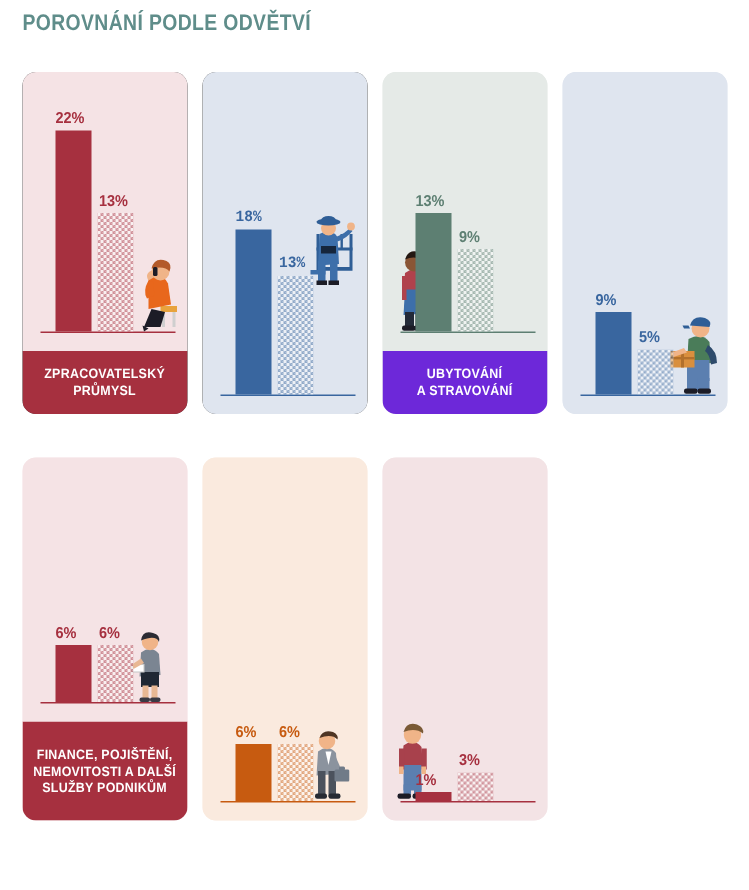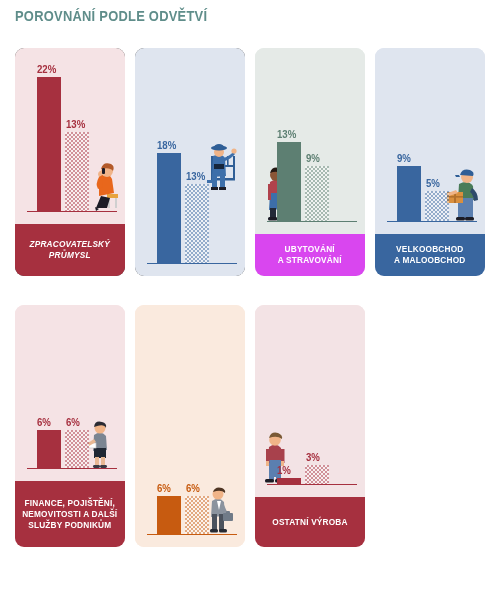--- a/index.html
+++ b/index.html
@@ -126,28 +126,28 @@
         <path d="M12 17 q-3 -5 3 -7 l2 4z" fill="#f0b488"></path>
         <rect x="15" y="8" width="3" height="6" rx="1" fill="#1c1c26"></rect>
         <path d="M8 47 l4 2 -3 2z" fill="#1c1c26"></path>
       </svg>
           </div>
           <div class="bar solid" style="left: 22px; bottom: 13px; height: 134px; background: rgb(166, 48, 63);"></div>
           <div class="bar hatch" style="left: 50px; bottom: 13px; height: 79px; background-image: linear-gradient(45deg, rgb(166, 48, 63) 25%, transparent 25%, transparent 75%, rgb(166, 48, 63) 75%), linear-gradient(45deg, rgb(166, 48, 63) 25%, transparent 25%, transparent 75%, rgb(166, 48, 63) 75%); background-size: 4px 4px; background-position: 0px 0px, 2px 2px; opacity: 0.45;"></div>
           <div class="bar-label" style="left: 22px; bottom: 149px; color: rgb(166, 48, 63);">22%</div>
           <div class="bar-label" style="left: 51px; bottom: 94px; color: rgb(166, 48, 63);">13%</div>
         </div>
-        <div class="card-footer" style="background: rgb(166, 48, 63); height: 52px; font-style: italic;">
+        <div class="card-footer" style="background: rgb(166, 48, 63); height: 42px;">
           <div>
             <span>ZPRACOVATELSKÝ</span>
             <span>PRŮMYSL</span>
           </div>
         </div>
       </div>
-      <div class="card" style="left: 135px; top: 48px; height: 228px; background: #404040;">
+      <div class="card" style="left: 135px; top: 48px; height: 228px; background: #404040; font-family: Liberation Mono, monospace;">
         <div class="card-plot" style="background: rgb(223, 229, 239);">
           <div class="baseline" style="bottom: 12px; background: rgb(57, 102, 159);"></div>
           <div class="figure" style="left: 62px; bottom: 72px;">
             <svg width="40" height="60" viewBox="0 0 40 60">
         <rect x="14" y="34" width="24" height="2.5" fill="#2f5e96"></rect>
         <rect x="14" y="12" width="2" height="22" fill="#2f5e96"></rect>
         <rect x="36" y="12" width="2" height="22" fill="#2f5e96"></rect>
         <rect x="14" y="21" width="24" height="2" fill="#2f5e96"></rect>
         <rect x="24" y="12" width="1.6" height="10" fill="#2f5e96"></rect>
         <rect x="30" y="12" width="1.6" height="10" fill="#2f5e96"></rect>
@@ -187,21 +187,21 @@
         <rect x="18" y="22" width="3" height="16" fill="#b0424c"></rect>
         <circle cx="13" cy="13" r="6" fill="#8a5636"></circle>
         <path d="M7 11 q2 -7 9 -5 q5 2 3 6 q-5 -4 -12 -1z" fill="#241812"></path>
       </svg>
           </div>
           <div class="bar solid" style="left: 22px; bottom: 13px; height: 79px; background: rgb(93, 127, 114);"></div>
           <div class="bar hatch" style="left: 50px; bottom: 13px; height: 55px; background-image: linear-gradient(45deg, rgb(93, 127, 114) 25%, transparent 25%, transparent 75%, rgb(93, 127, 114) 75%), linear-gradient(45deg, rgb(93, 127, 114) 25%, transparent 25%, transparent 75%, rgb(93, 127, 114) 75%); background-size: 4px 4px; background-position: 0px 0px, 2px 2px; opacity: 0.45;"></div>
           <div class="bar-label" style="left: 22px; bottom: 94px; color: rgb(93, 127, 114);">13%</div>
           <div class="bar-label" style="left: 51px; bottom: 70px; color: rgb(93, 127, 114);">9%</div>
         </div>
-        <div class="card-footer" style="background: #d946ef; height: 42px;">
+        <div class="card-footer" style="background: #6d28d9; height: 42px;">
           <div>
             <span>UBYTOVÁNÍ</span>
             <span>A STRAVOVÁNÍ</span>
           </div>
         </div>
       </div>
       <div class="card" style="left: 375px; top: 48px; height: 228px; background: rgb(223, 229, 239);">
         <div class="card-plot" style="background: rgb(223, 229, 239);">
           <div class="baseline" style="bottom: 12px; background: rgb(57, 102, 159);"></div>
           <div class="figure" style="left: 70px; bottom: 12px;">
@@ -221,26 +221,20 @@
         <circle cx="22" cy="13" r="6" fill="#f0b488"></circle>
         <path d="M15 11 q2 -7 10 -5 q5 2 3 6 z" fill="#2f5e96"></path>
         <path d="M14 11 h-4 l1 2 h4z" fill="#2f5e96"></path>
       </svg>
           </div>
           <div class="bar solid" style="left: 22px; bottom: 13px; height: 55px; background: rgb(57, 102, 159);"></div>
           <div class="bar hatch" style="left: 50px; bottom: 13px; height: 30px; background-image: linear-gradient(45deg, rgb(57, 102, 159) 25%, transparent 25%, transparent 75%, rgb(57, 102, 159) 75%), linear-gradient(45deg, rgb(57, 102, 159) 25%, transparent 25%, transparent 75%, rgb(57, 102, 159) 75%); background-size: 4px 4px; background-position: 0px 0px, 2px 2px; opacity: 0.45;"></div>
           <div class="bar-label" style="left: 22px; bottom: 70px; color: rgb(57, 102, 159);">9%</div>
           <div class="bar-label" style="left: 51px; bottom: 45px; color: rgb(57, 102, 159);">5%</div>
         </div>
-        <div class="card-footer" style="background: rgb(57, 102, 159); height: 42px;">
-          <div>
-            <span>VELKOOBCHOD</span>
-            <span>A MALOOBCHOD</span>
-          </div>
-        </div>
       </div>
       <div class="card" style="left: 15px; top: 305px; height: 242px; background: rgb(245, 227, 229);">
         <div class="card-plot" style="background: rgb(245, 227, 229);">
           <div class="baseline" style="bottom: 12px; background: rgb(166, 48, 63);"></div>
           <div class="figure" style="left: 72px; bottom: 12px;">
             <svg width="26" height="52" viewBox="0 0 26 52">
         <path d="M7 18 q7 -5 12 1 l1 14 -14 1z" fill="#7b8592"></path>
         <rect x="7" y="31" width="12" height="10" fill="#1f2733"></rect>
         <rect x="8" y="40" width="4" height="9" fill="#e8b894"></rect>
         <rect x="14" y="40" width="4" height="9" fill="#e8b894"></rect>
@@ -306,22 +300,17 @@
         <rect x="20" y="32" width="3" height="5" fill="#f0b488"></rect>
         <circle cx="14" cy="11" r="5.8" fill="#f0b488"></circle>
         <path d="M8 9 q2 -7 9 -5 q5 2 4 6 q-5 -4 -13 -1z" fill="#7a5a36"></path>
       </svg>
           </div>
           <div class="bar solid" style="left: 22px; bottom: 13px; height: 6px; background: rgb(166, 48, 63);"></div>
           <div class="bar hatch" style="left: 50px; bottom: 13px; height: 19px; background-image: linear-gradient(45deg, rgb(166, 48, 63) 25%, transparent 25%, transparent 75%, rgb(166, 48, 63) 75%), linear-gradient(45deg, rgb(166, 48, 63) 25%, transparent 25%, transparent 75%, rgb(166, 48, 63) 75%); background-size: 4px 4px; background-position: 0px 0px, 2px 2px; opacity: 0.45;"></div>
           <div class="bar-label" style="left: 22px; bottom: 21px; color: rgb(166, 48, 63);">1%</div>
           <div class="bar-label" style="left: 51px; bottom: 34px; color: rgb(166, 48, 63);">3%</div>
         </div>
-        <div class="card-footer" style="background: rgb(166, 48, 63); height: 50px;">
-          <div>
-            <span>OSTATNÍ VÝROBA</span>
-          </div>
-        </div>
       </div>
     </div>
 
 
 </div>
 
 </body></html>

